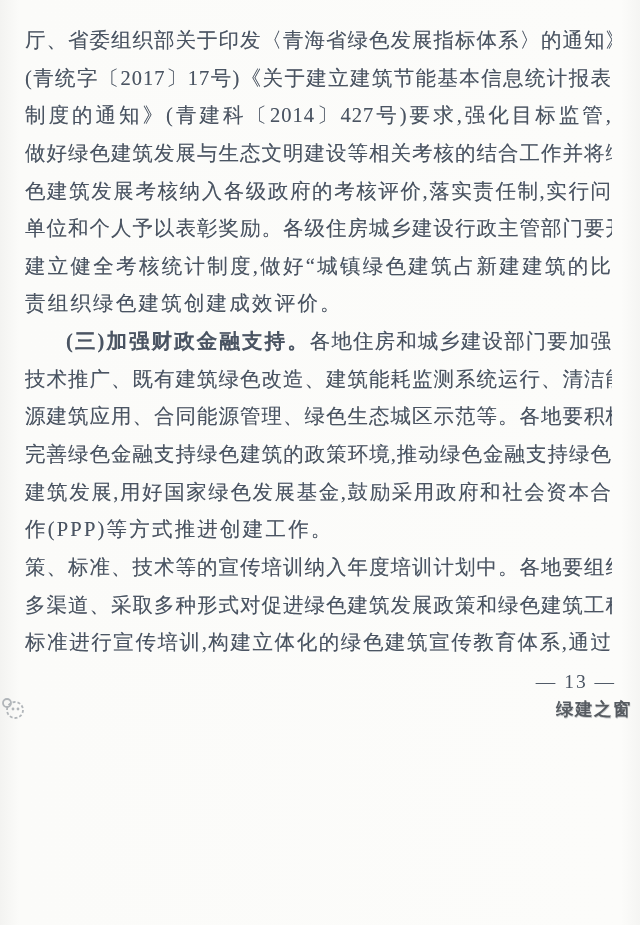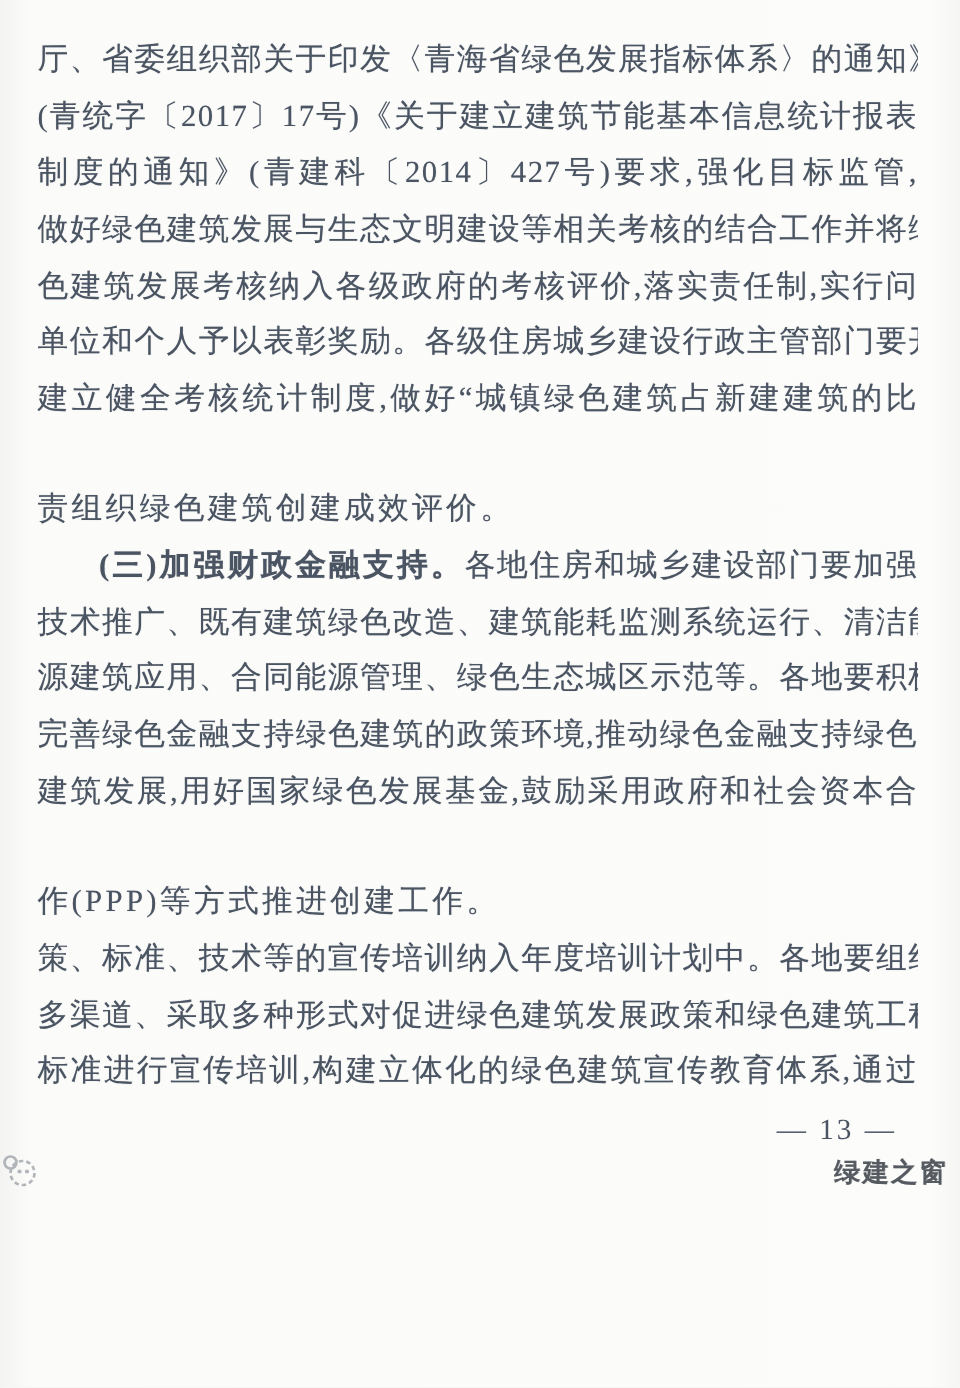--- a/index.html
+++ b/index.html
@@ -32,30 +32,29 @@
     color: #4a5462;
     text-shadow: 0 0 0.6px rgba(74,84,98,0.45);
   }
   .text-line.indent {
     padding-left: 41px;
   }
   .text-line.short {
     text-align: center;
     text-align-last: left;
     letter-spacing: 2.2px;
-    margin-top: 36px;
   }
   .text-line .bold {
     font-weight: bold;
     letter-spacing: 2px;
   }
   .footer-row {
     margin-top: 9px;
     text-align: right;
-    padding-right: 42px;
+    padding-right: 24px;
     font-size: 19.5px;
     letter-spacing: 2px;
     color: #4a5462;
   }
   .watermark-row {
     margin-top: 3px;
     display: flex;
     justify-content: space-between;
     align-items: center;
     gap: 5px;

